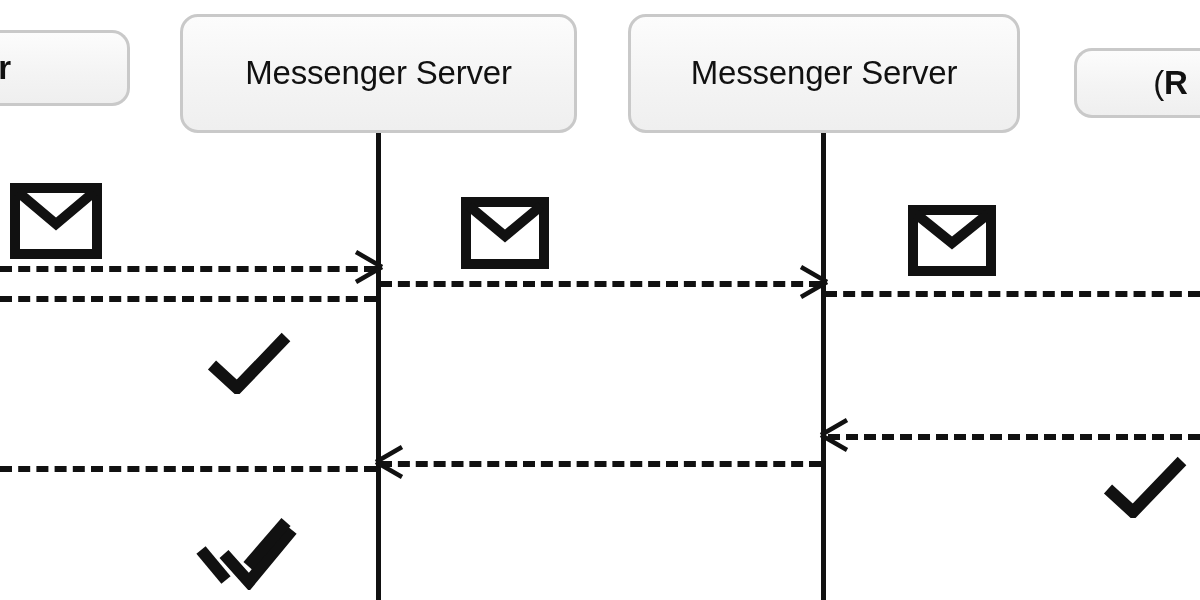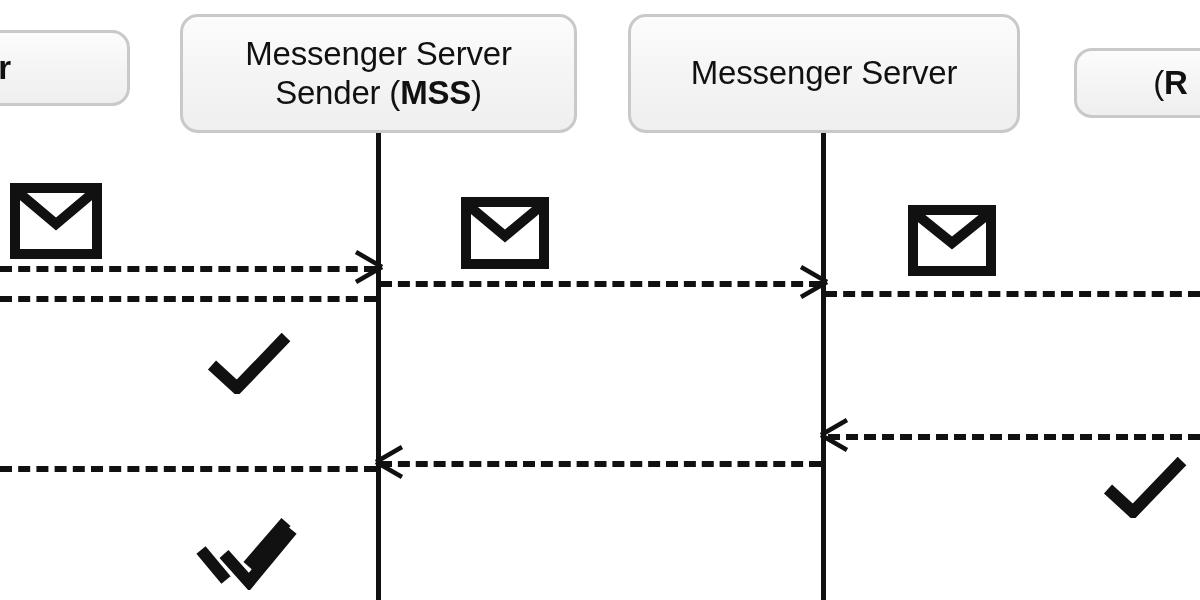--- a/index.html
+++ b/index.html
@@ -73,21 +73,20 @@
   <div class="participant clip-left" style="left:-118px; top:30px; width:248px; height:76px;">
     <span class="ptext">
       <span class="ln"></span>
       <span class="ln"><span></span><b>r</b><span></span></span>
     </span>
   </div>
 
   <div class="participant" style="left:180px; top:14px; width:397px; height:119px;">
     <span class="ptext">
       <span class="ln">Messenger Server</span>
-      <span class="ln"><span>Sender (</span><b>MSS</b><span>)</span></span>
     </span>
   </div>
 
   <div class="participant" style="left:628px; top:14px; width:392px; height:119px;">
     <span class="ptext">
       <span class="ln">Messenger Server</span>
     </span>
   </div>
 
   <div class="participant clip-right" style="left:1074px; top:48px; width:190px; height:70px;">

